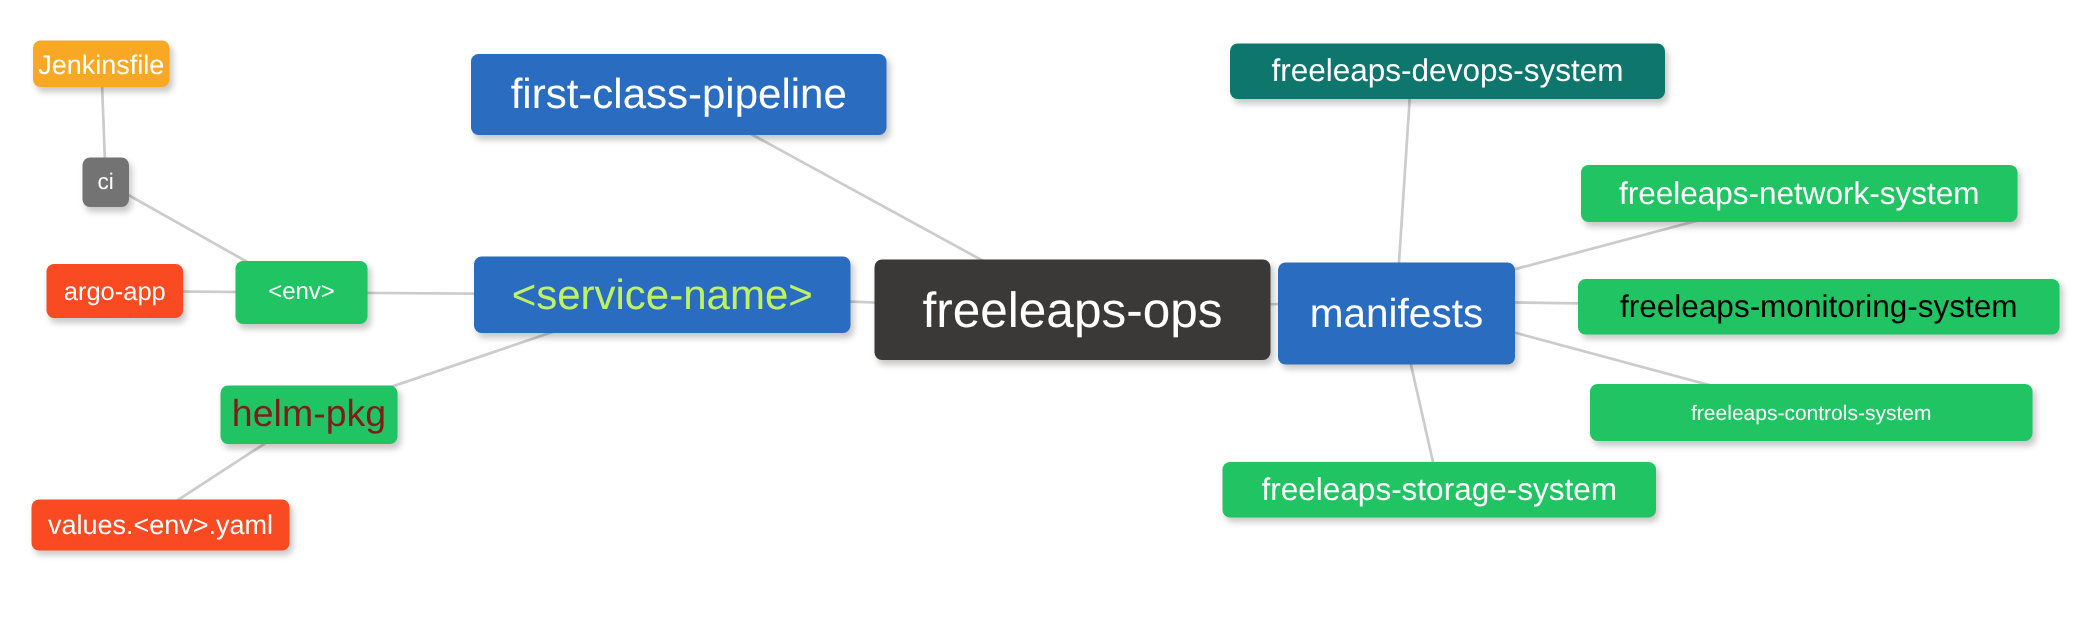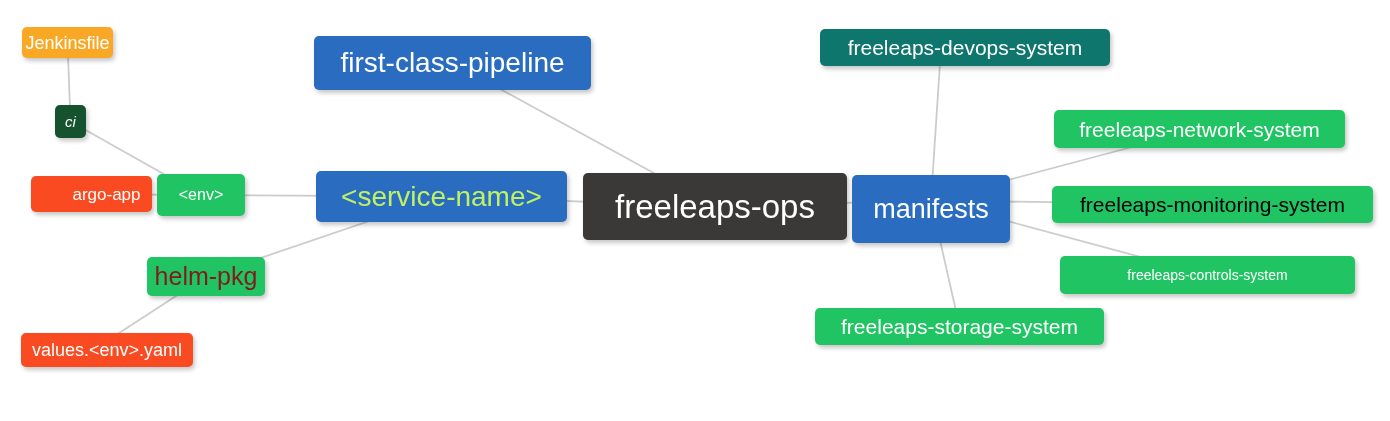--- a/index.html
+++ b/index.html
@@ -51,22 +51,22 @@
       <line x1="441.5" y1="196.5" x2="715" y2="206.5" stroke="#cccccc" stroke-width="1.8"></line>
       <line x1="715" y1="206.5" x2="931" y2="200.5" stroke="#cccccc" stroke-width="1.8"></line>
       <line x1="931" y1="200.5" x2="941" y2="47.5" stroke="#cccccc" stroke-width="1.8"></line>
       <line x1="931" y1="200.5" x2="1199.5" y2="129" stroke="#cccccc" stroke-width="1.8"></line>
       <line x1="931" y1="200.5" x2="1212.5" y2="204.5" stroke="#cccccc" stroke-width="1.8"></line>
       <line x1="931" y1="200.5" x2="1207.5" y2="275" stroke="#cccccc" stroke-width="1.8"></line>
       <line x1="931" y1="200.5" x2="959.5" y2="326.5" stroke="#cccccc" stroke-width="1.8"></line>
     </svg>
   <div id="node-layer">
       <div class="node" style="left: 22px; top: 27px; width: 91px; height: 31px; font-size: 18px; background: rgb(249, 168, 37); color: rgb(255, 255, 255);">Jenkinsfile</div>
-      <div class="node" style="left: 55px; top: 105px; width: 31px; height: 33px; font-size: 15px; background: #14532d; color: rgb(255, 255, 255); font-style: italic;">ci</div>
-      <div class="node" style="left: 31px; top: 176px; width: 91px; height: 36px; font-size: 17px; background: rgb(249, 74, 33); color: rgb(255, 255, 255); padding-left: 30px;">argo-app</div>
+      <div class="node" style="left: 55px; top: 105px; width: 31px; height: 33px; font-size: 15px; background: #737373; color: rgb(255, 255, 255);">ci</div>
+      <div class="node" style="left: 31px; top: 176px; width: 91px; height: 36px; font-size: 17px; background: rgb(249, 74, 33); color: rgb(255, 255, 255);">argo-app</div>
       <div class="node" style="left: 157px; top: 174px; width: 88px; height: 42px; font-size: 16px; background: rgb(32, 196, 99); color: rgb(255, 255, 255);">&lt;env&gt;</div>
       <div class="node" style="left: 147px; top: 257px; width: 118px; height: 39px; font-size: 25px; background: rgb(32, 196, 99); color: #7f1d1d;">helm-pkg</div>
       <div class="node" style="left: 7px; top: 333px; width: 172px; height: 34px; font-size: 18px; background: rgb(249, 74, 33); color: rgb(255, 255, 255); margin-left: 14px;">values.&lt;env&gt;.yaml</div>
       <div class="node" style="left: 314px; top: 36px; width: 277px; height: 54px; font-size: 28px; background: rgb(42, 108, 192); color: rgb(255, 255, 255);">first-class-pipeline</div>
       <div class="node" style="left: 316px; top: 171px; width: 251px; height: 51px; font-size: 28px; background: rgb(42, 108, 192); color: #bef264;">&lt;service-name&gt;</div>
       <div class="node" style="left: 583px; top: 173px; width: 264px; height: 67px; font-size: 33px; background: rgb(59, 57, 56); color: rgb(255, 255, 255);">freeleaps-ops</div>
       <div class="node" style="left: 852px; top: 175px; width: 158px; height: 68px; font-size: 27px; background: rgb(42, 108, 192); color: rgb(255, 255, 255);">manifests</div>
       <div class="node" style="left: 796px; top: 29px; width: 290px; height: 37px; font-size: 21px; background: #0f766e; color: rgb(255, 255, 255); margin-left: 24px;">freeleaps-devops-system</div>
       <div class="node" style="left: 1054px; top: 110px; width: 291px; height: 38px; font-size: 21px; background: rgb(32, 196, 99); color: rgb(255, 255, 255);">freeleaps-network-system</div>
       <div class="node" style="left: 1052px; top: 186px; width: 321px; height: 37px; font-size: 21px; background: rgb(32, 196, 99); color: #000000;">freeleaps-monitoring-system</div>

